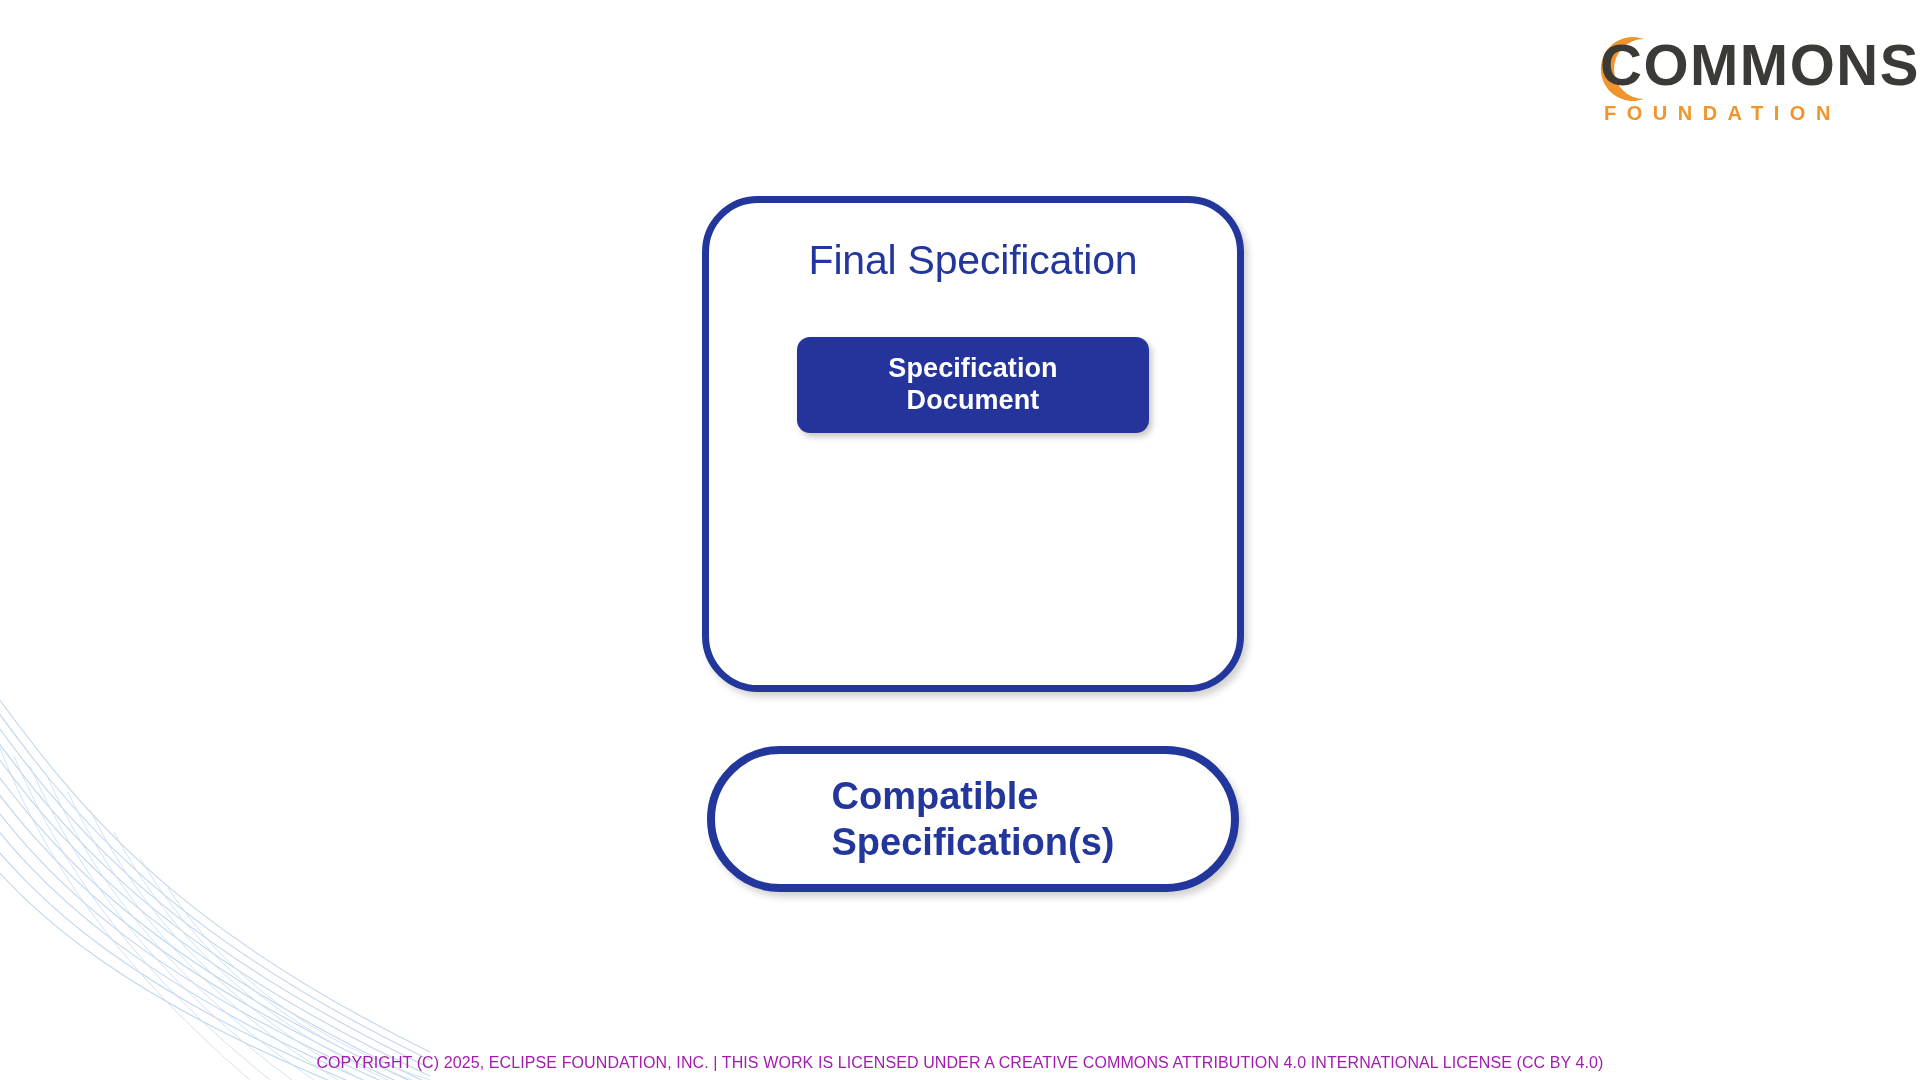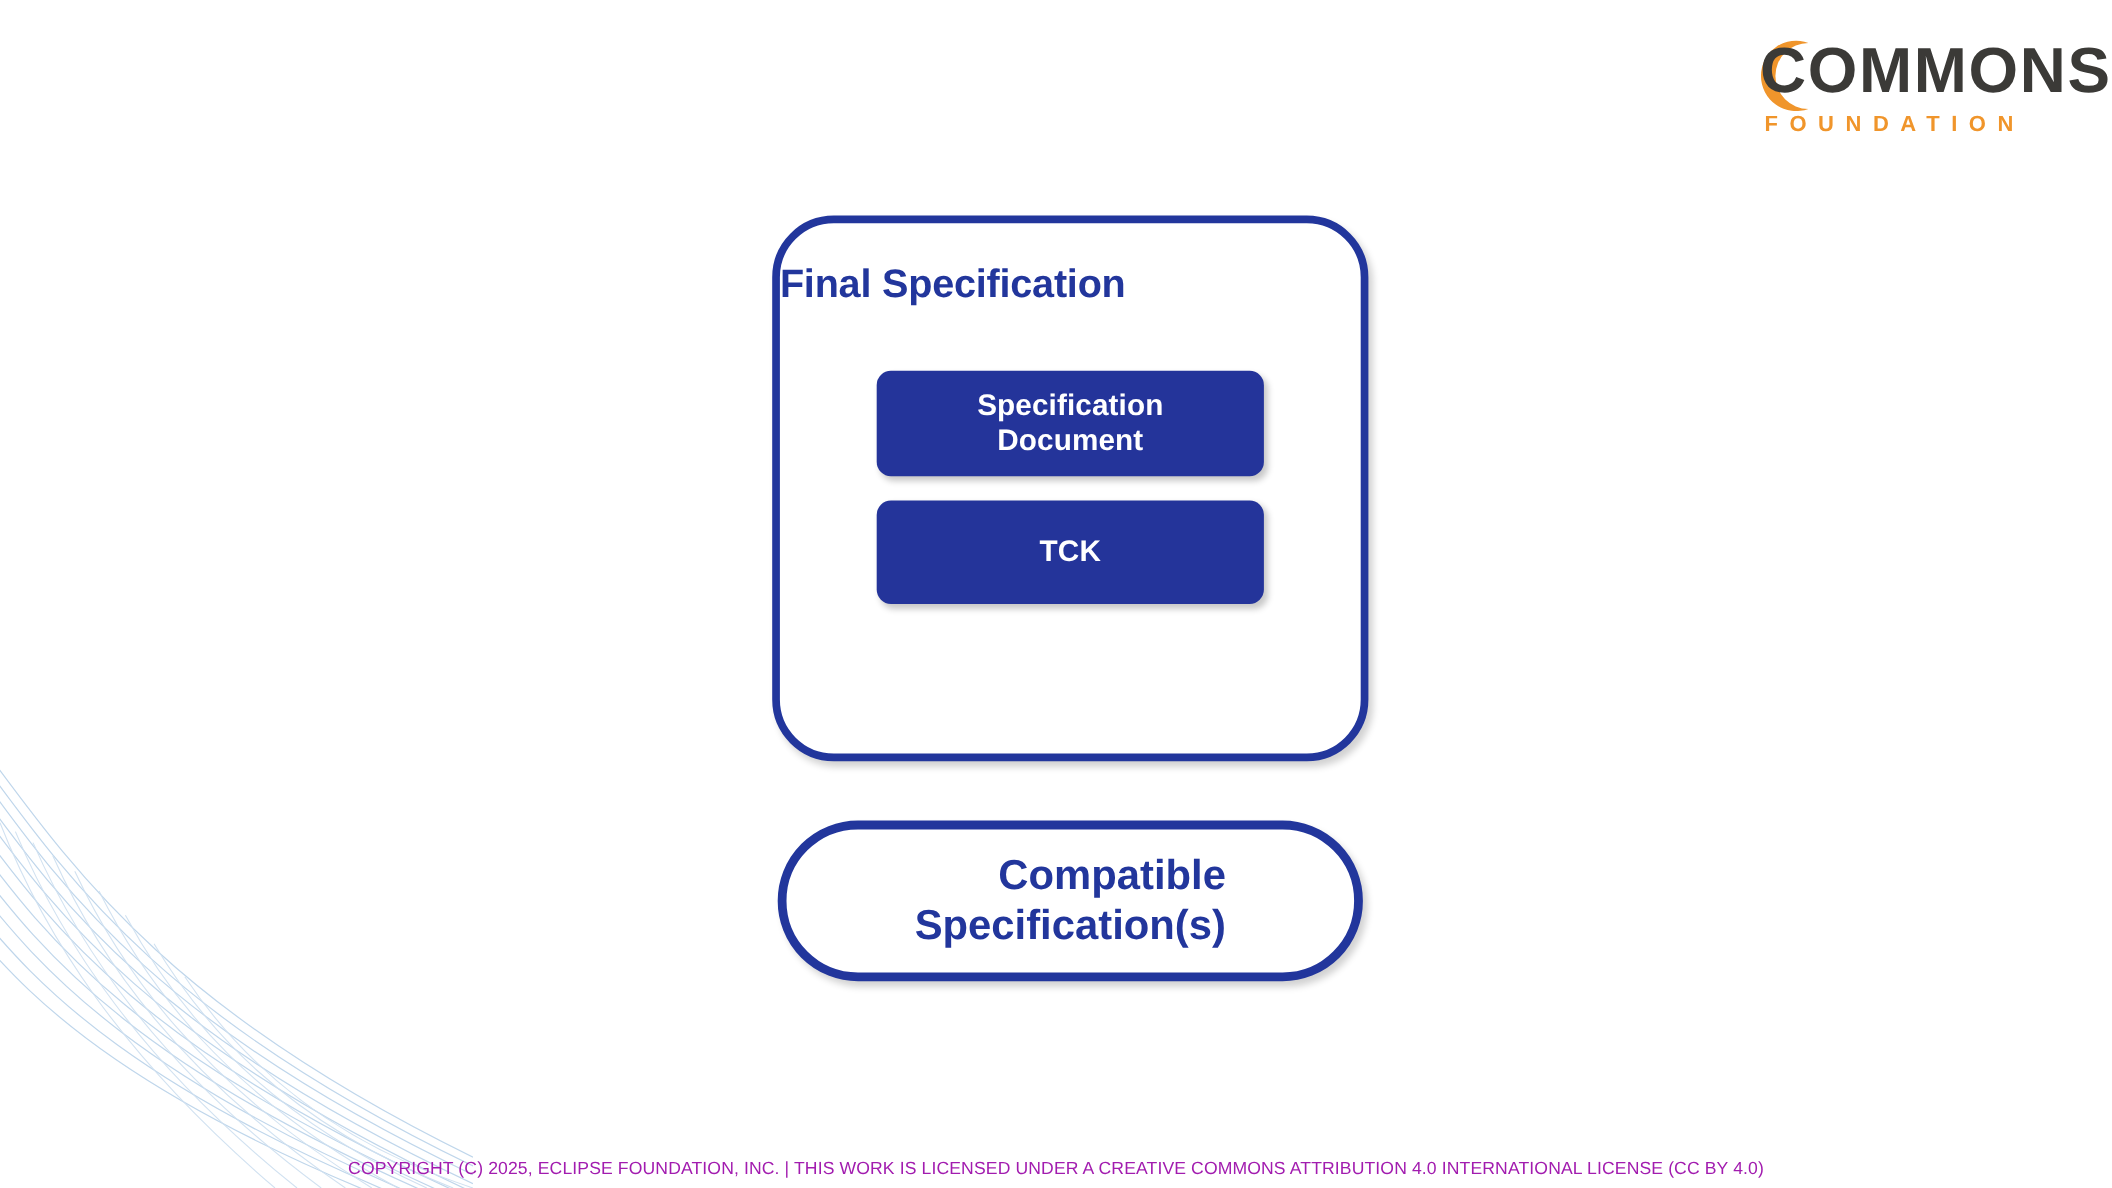--- a/index.html
+++ b/index.html
@@ -81,22 +81,23 @@
     border: 7px solid #22369c;
     border-radius: 56px;
     background: #ffffff;
     box-shadow: 4px 5px 7px rgba(0,0,0,0.18);
   }
   .spec-title {
     position: absolute;
     left: 0;
     right: 0;
     top: 34px;
-    font-size: 36px;
-    font-weight: 700;
+    text-align: center;
+    font-size: 41px;
+    font-weight: 400;
     color: #22369c;
     letter-spacing: -0.2px;
   }
 
   .spec-items {
     position: absolute;
     left: 88px;
     top: 134px;
     width: 358px;
   }
@@ -133,21 +134,21 @@
     background: #ffffff;
     display: flex;
     align-items: center;
     justify-content: center;
     box-shadow: 4px 5px 7px rgba(0,0,0,0.18);
   }
   .impl-text {
     font-size: 38px;
     font-weight: 700;
     color: #22369c;
-    text-align: right;
+    text-align: left;
     line-height: 1.22;
     padding: 0 12px;
   }
 
   
   .footer {
     position: absolute;
     left: 0;
     right: 0;
     bottom: 8px;
@@ -204,23 +205,20 @@
     <div class="spec-items">
 
       <div class="spec-item tall">
         <span>
           <span>Specification</span><br>
           <span>Document</span>
         </span>
       </div>
 
 
-      <div class="spec-item short">
-        <span>TCK</span>
-      </div>
 
     </div>
   </div>
 
   <div class="impl-pill">
     <div class="impl-text">
       <span>Compatible</span><br>
       <span>Specification(s)</span>
     </div>
   </div>

